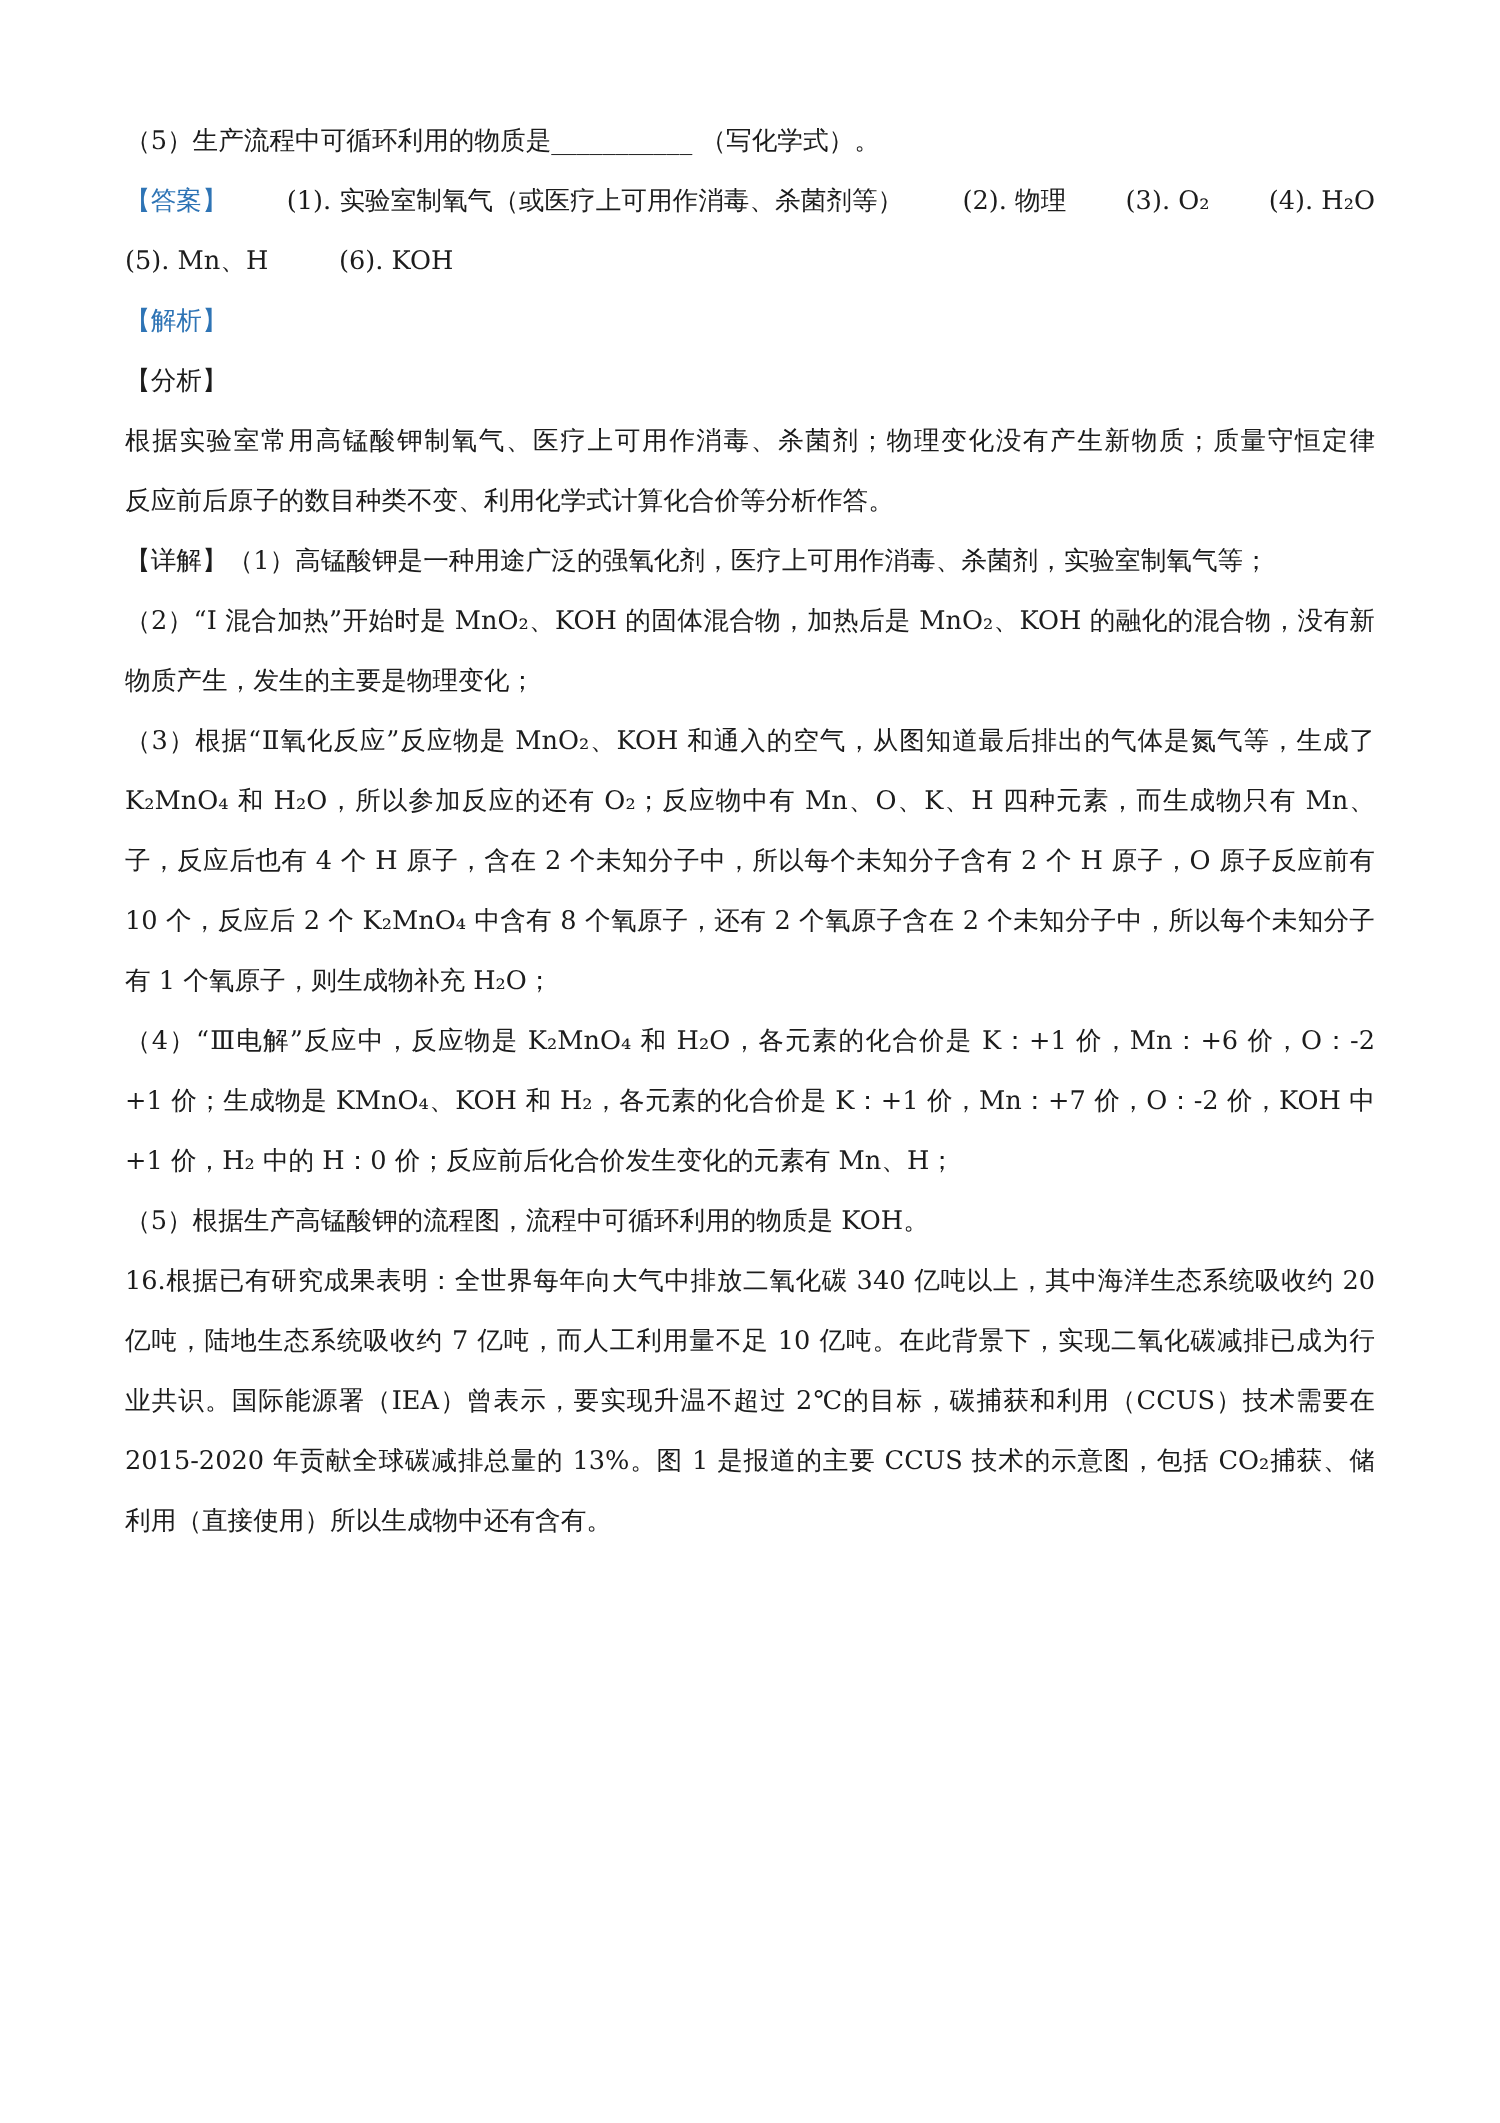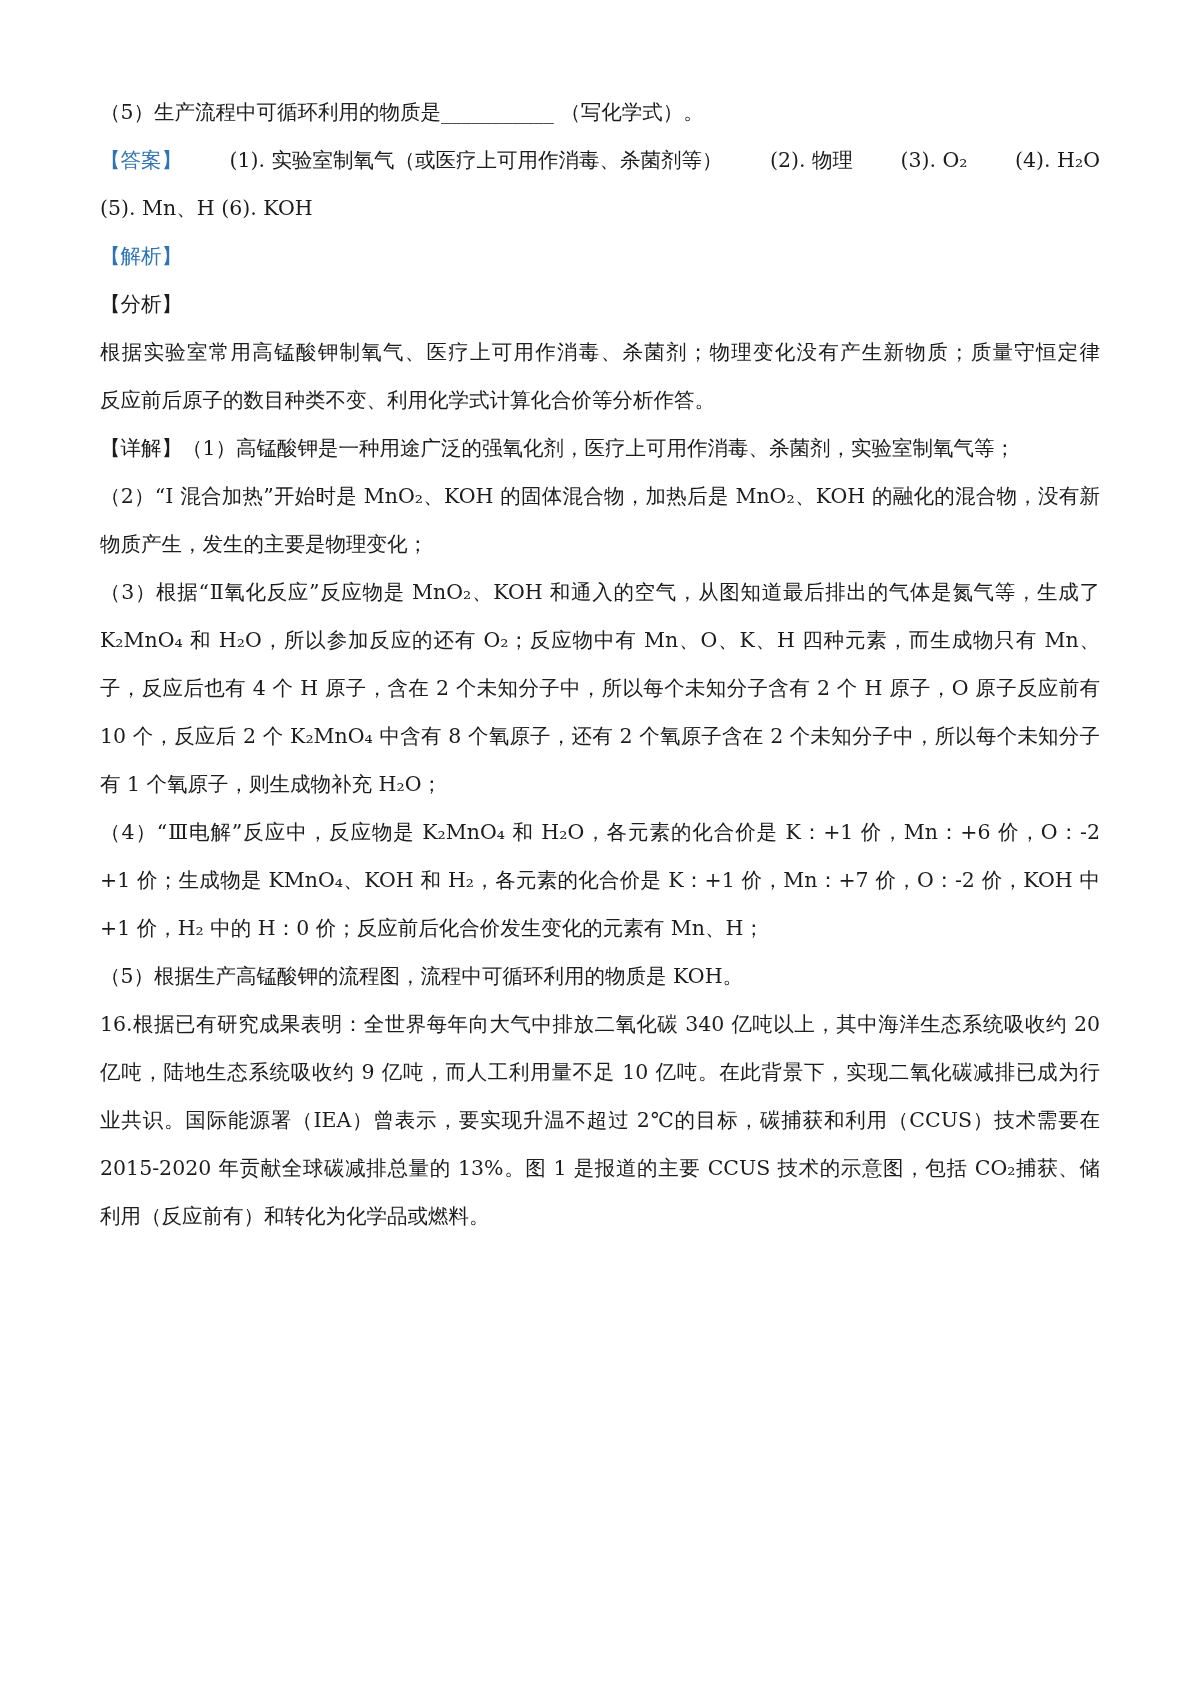--- a/index.html
+++ b/index.html
@@ -32,21 +32,21 @@
     text-align: justify;
     text-align-last: justify;
   }
   .blue { color: #2E74B5; }
   .answer-line {
     display: flex;
     justify-content: space-between;
     white-space: nowrap;
     gap: 16px;
   }
-  .gap-left { }
+  .gap-left { margin-left: 50px; }
 </style>
 </head>
 <body>
 
 <div class="doc">
   <div class="content">
 
     <div class="line">（5）生产流程中可循环利用的物质是___________ （写化学式）。</div>
 
     <div class="line answer-line">
@@ -76,19 +76,19 @@
     <div class="line just">K₂MnO₄ 和 H₂O，所以参加反应的还有 O₂；反应物中有 Mn、O、K、H 四种元素，而生成物只有 Mn、O、</div>
     <div class="line just">子，反应后也有 4 个 H 原子，含在 2 个未知分子中，所以每个未知分子含有 2 个 H 原子，O 原子反应前有</div>
     <div class="line just">10 个，反应后 2 个 K₂MnO₄ 中含有 8 个氧原子，还有 2 个氧原子含在 2 个未知分子中，所以每个未知分子含</div>
     <div class="line">有 1 个氧原子，则生成物补充 H₂O；</div>
     <div class="line just">（4）“Ⅲ电解”反应中，反应物是 K₂MnO₄ 和 H₂O，各元素的化合价是 K：+1 价，Mn：+6 价，O：-2 价，H：</div>
     <div class="line just">+1 价；生成物是 KMnO₄、KOH 和 H₂，各元素的化合价是 K：+1 价，Mn：+7 价，O：-2 价，KOH 中的 H：</div>
     <div class="line">+1 价，H₂ 中的 H：0 价；反应前后化合价发生变化的元素有 Mn、H；</div>
     <div class="line">（5）根据生产高锰酸钾的流程图，流程中可循环利用的物质是 KOH。</div>
 
     <div class="line just">16.根据已有研究成果表明：全世界每年向大气中排放二氧化碳 340 亿吨以上，其中海洋生态系统吸收约 20</div>
-    <div class="line just">亿吨，陆地生态系统吸收约 9 亿吨，而人工利用量不足 10 亿吨。在此背景下，实现二氧化碳减排已成为行</div>
+    <div class="line just">亿吨，陆地生态系统吸收约 7 亿吨，而人工利用量不足 10 亿吨。在此背景下，实现二氧化碳减排已成为行</div>
     <div class="line just">业共识。国际能源署（IEA）曾表示，要实现升温不超过 2℃的目标，碳捕获和利用（CCUS）技术需要在</div>
     <div class="line just">2015-2020 年贡献全球碳减排总量的 13%。图 1 是报道的主要 CCUS 技术的示意图，包括 CO₂捕获、储存、</div>
-    <div class="line">利用（反应前有）和转化为化学品或燃料。</div>
+    <div class="line">利用（直接使用）所以生成物中还有含有。</div>
 
   </div>
 </div>
 
 </body></html>

